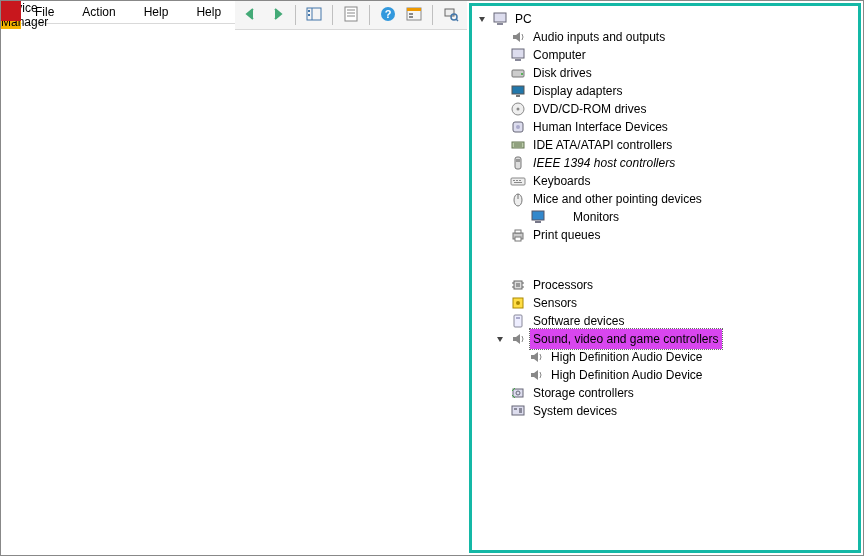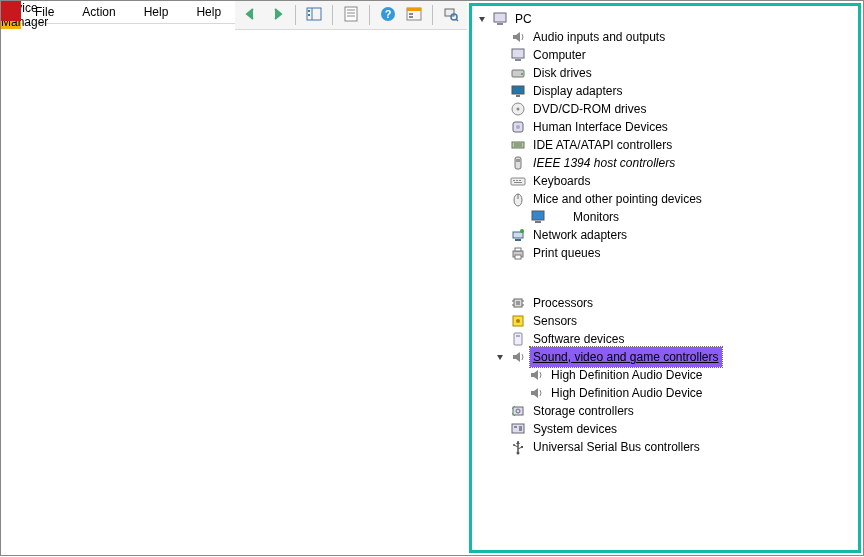--- a/index.html
+++ b/index.html
@@ -18,21 +18,21 @@
   .toolbar{height:28px;background:#f5f5f5;border-bottom:1px solid #d9d9d9;display:flex;align-items:center;padding:0 4px;gap:2px;}
   .tbtn{width:24px;height:24px;display:flex;align-items:center;justify-content:center;cursor:default;}
   .tsep{width:1px;height:20px;background:#c0c0c0;margin:0 4px;}
   
   .tree-wrap{flex:1;overflow:auto;background:#fff;border:3px solid #14b8a6;margin:2px;}
   .tree{padding:4px 0;}
   .node{display:flex;align-items:center;height:18px;line-height:18px;white-space:nowrap;cursor:default;}
   .arrow{width:12px;height:12px;margin:0 2px 0 0;display:flex;align-items:center;justify-content:center;flex-shrink:0;}
   .icon{width:16px;height:16px;margin:0 4px 0 2px;display:flex;align-items:center;justify-content:center;flex-shrink:0;}
   .label{padding:1px 3px;}
-  .label.selected{background:#8b5cf6;outline:1px dotted #666;text-decoration:underline;}
+  .label.selected{background:#d946ef;outline:1px dotted #666;}
   
   .statusbar{height:20px;background:#f5f5f5;border-top:1px solid #d9d9d9;}
   .pane-sep{height:2px;background:linear-gradient(#888,#ccc);}
 </style>
 </head>
 <body>
 
 <div class="window">
 
   <div class="titlebar">
@@ -255,31 +255,20 @@
               <rect x="2" y="2" width="12" height="9" fill="#38c" stroke="#556"></rect>
               <rect x="5" y="12" width="6" height="2" fill="#778"></rect>
             </svg>
           </span>
           <span class="label">Monitors</span>
         </div>
         <div class="node" style="padding-left: 22px;">
           <span class="arrow"></span>
           <span class="icon">
             <svg width="16" height="16" viewBox="0 0 16 16">
-              <rect x="3" y="5" width="10" height="6" fill="#cde" stroke="#468"></rect>
-              <rect x="5" y="12" width="6" height="2" fill="#468"></rect>
-              <circle cx="12" cy="4" r="2" fill="#3a3"></circle>
-            </svg>
-          </span>
-          <span class="label">Network adapters</span>
-        </div>
-        <div class="node" style="padding-left: 22px;">
-          <span class="arrow"></span>
-          <span class="icon">
-            <svg width="16" height="16" viewBox="0 0 16 16">
               <rect x="3" y="6" width="10" height="6" fill="#ccc" stroke="#777"></rect>
               <rect x="5" y="3" width="6" height="3" fill="#fff" stroke="#777"></rect>
               <rect x="5" y="10" width="6" height="4" fill="#fff" stroke="#777"></rect>
             </svg>
           </span>
           <span class="label">Print queues</span>
         </div>
         <div class="node" style="padding-left: 22px; margin-top: 32px;">
           <span class="arrow"></span>
           <span class="icon">
@@ -363,32 +352,18 @@
           <span class="arrow"></span>
           <span class="icon">
             <svg width="16" height="16" viewBox="0 0 16 16">
               <rect x="2" y="3" width="12" height="9" fill="#dde" stroke="#667"></rect>
               <rect x="4" y="5" width="3" height="2" fill="#889"></rect>
               <rect x="9" y="5" width="3" height="5" fill="#889"></rect>
             </svg>
           </span>
           <span class="label">System devices</span>
         </div>
-        <div class="node" style="padding-left: 22px;">
-          <span class="arrow"></span>
-          <span class="icon">
-            <svg width="16" height="16" viewBox="0 0 16 16">
-              <line x1="8" y1="2" x2="8" y2="14" stroke="#555" stroke-width="1.5"></line>
-              <circle cx="8" cy="14" r="1.5" fill="#555"></circle>
-              <path d="M8 2 L6 5 L10 5 Z" fill="#555"></path>
-              <path d="M8 8 L4 6 M8 10 L12 8" stroke="#555" fill="none"></path>
-              <circle cx="4" cy="6" r="1" fill="#555"></circle>
-              <rect x="11" y="7" width="2" height="2" fill="#555"></rect>
-            </svg>
-          </span>
-          <span class="label">Universal Serial Bus controllers</span>
-        </div>
       </div>
   </div>
 
   <div class="statusbar"></div>
 
 </div>
 
 </body></html>

